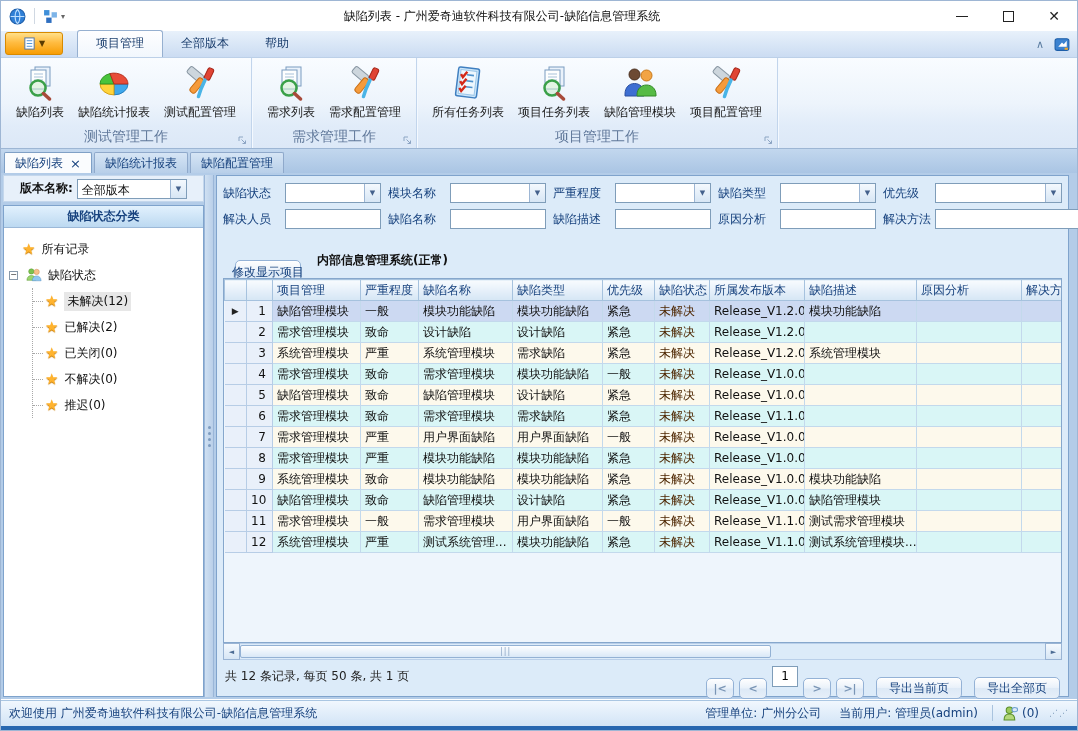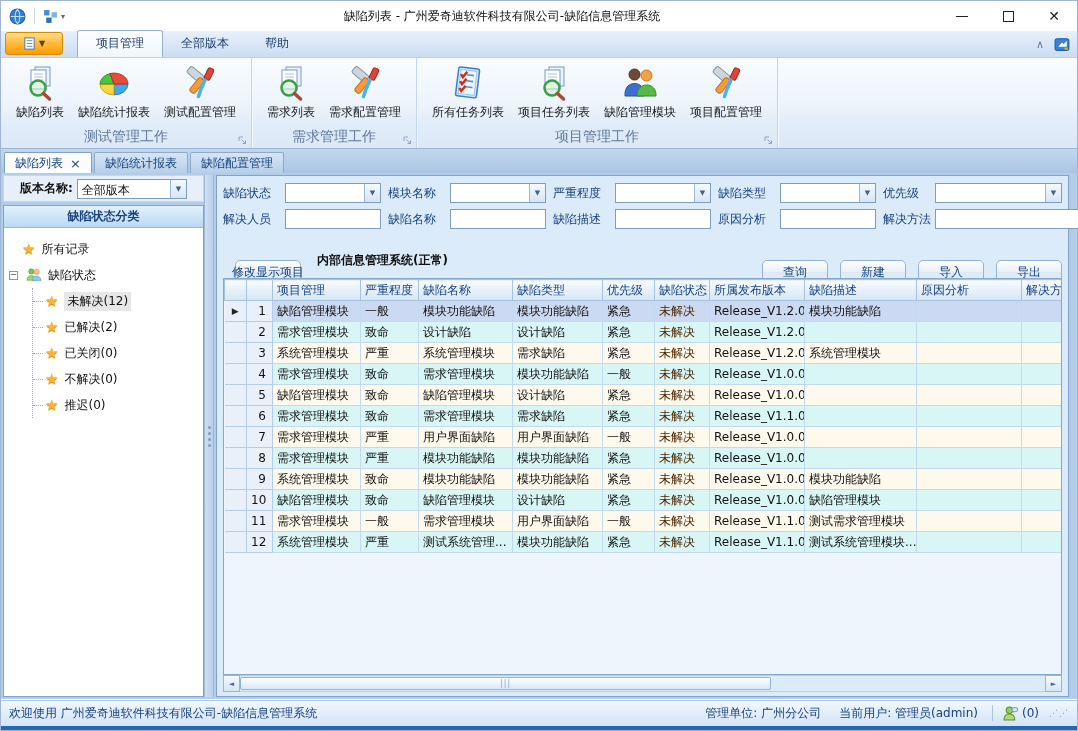--- a/index.html
+++ b/index.html
@@ -502,26 +502,20 @@
           <div class="fpair grow">
             <span class="flabel">解决方法</span>
             <input type="text" style="">
           </div>
         </div>
 
       <div class="gridbar">
         <span class="btn">修改显示项目</span>
         <span class="system-label">内部信息管理系统(正常)</span>
         <span class="spacer"></span>
-        <span id="toolbar-buttons" style="display:flex">
-            <span class="btn">查询</span>
-            <span class="btn">新建</span>
-            <span class="btn">导入</span>
-            <span class="btn">导出</span>
-          </span>
       </div>
 
       <div class="gridwrap">
         <table class="grid">
           <colgroup id="grid-cols">
               <col style="width: 22px;">
               <col style="width: 26px;">
               <col style="width: 88px;">
               <col style="width: 58px;">
               <col style="width: 94px;">
@@ -723,20 +717,31 @@
       </div>
 
       <div class="hscroll">
         <span class="sb-btn">◄</span>
         <span class="sb-track">
           <span class="sb-thumb">|||</span>
         </span>
         <span class="sb-btn">►</span>
       </div>
 
+      <div class="pager">
+        <span class="pager-summary">共 12 条记录, 每页 50 条, 共 1 页</span>
+        <span class="spacer"></span>
+        <span class="btn navbtn">|&lt;</span>
+        <span class="btn navbtn">&lt;</span>
+        <input class="pageinput" value="1" style="">
+        <span class="btn navbtn">&gt;</span>
+        <span class="btn navbtn">&gt;|</span>
+        <span class="btn export-btn">导出当前页</span>
+        <span class="btn export-btn">导出全部页</span>
+      </div>
     </div>
   </div>
 
   <div class="statusbar">
     <span>欢迎使用 广州爱奇迪软件科技有限公司-缺陷信息管理系统</span>
     <span class="spacer"></span>
     <span class="sb-item">管理单位: 广州分公司</span>
     <span class="sb-item">当前用户: 管理员(admin)</span>
     <span class="sb-vline"></span>
     <span class="ic sb-item" style="margin-left:10px">

